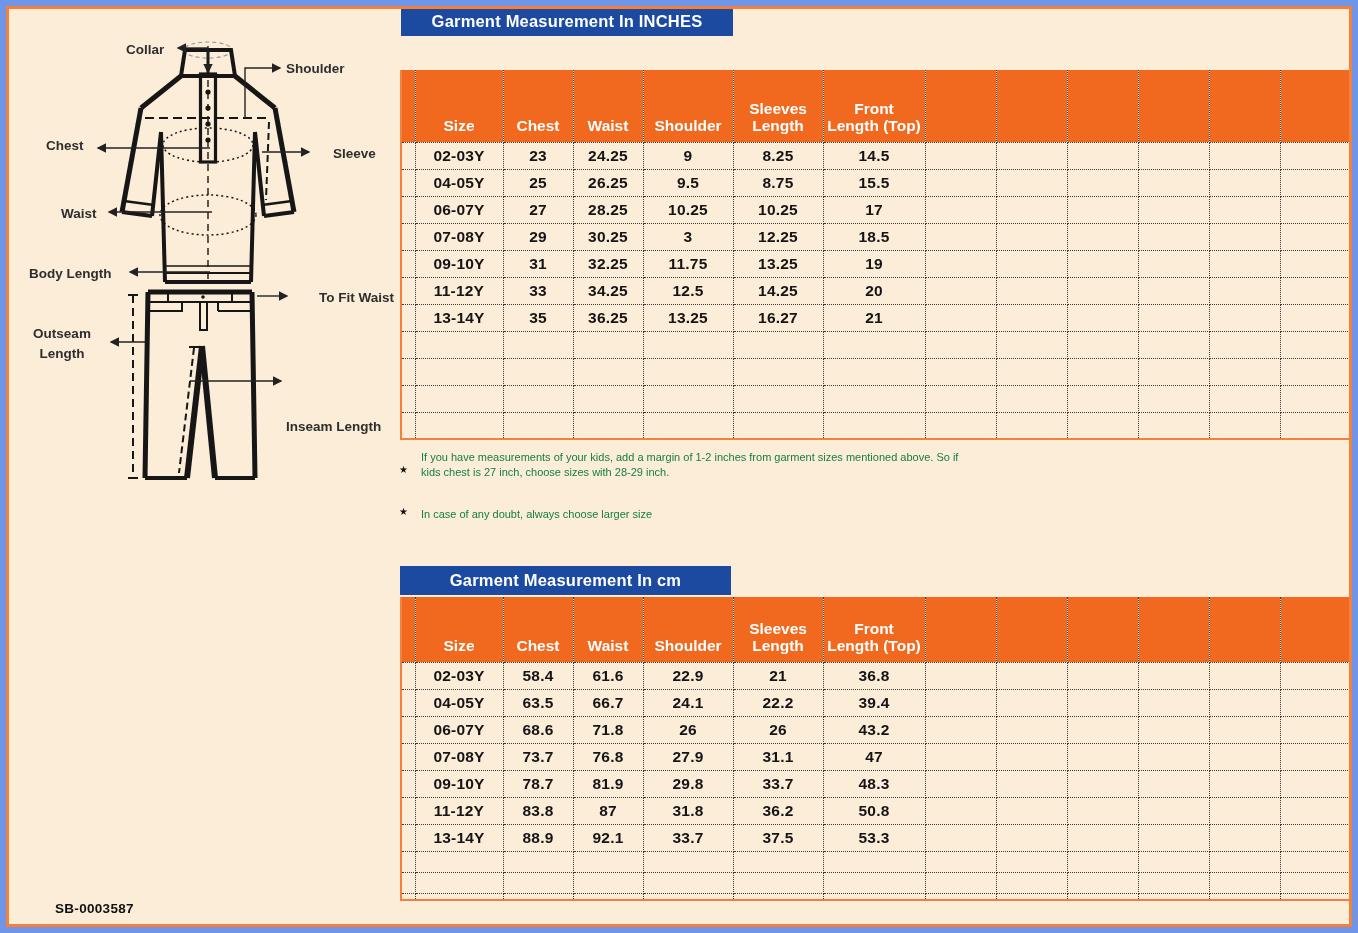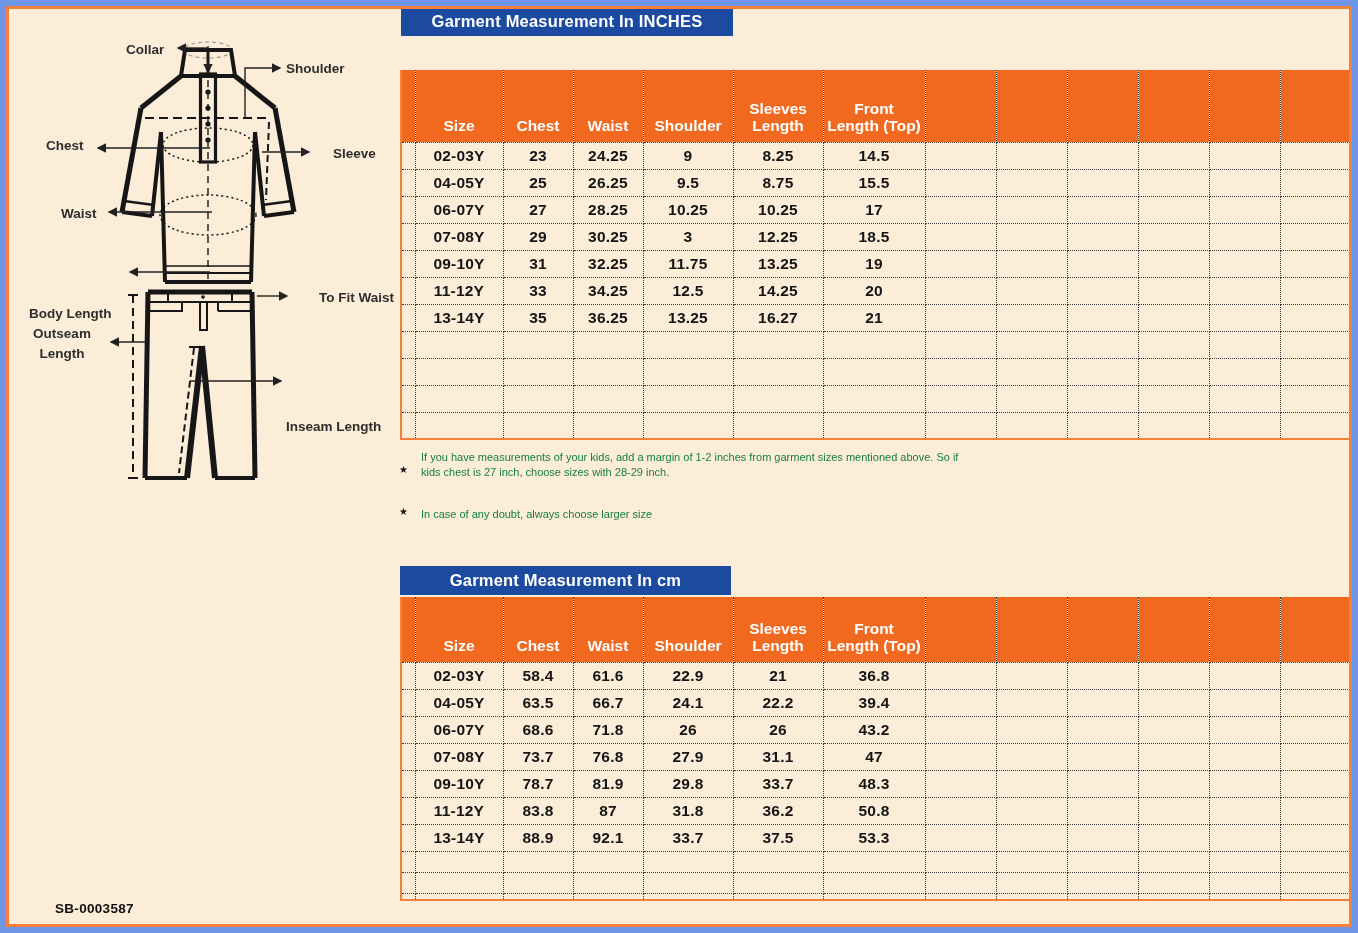--- a/index.html
+++ b/index.html
@@ -59,21 +59,21 @@
   .diagram svg { position: absolute; left: 15px; top: 30px; }
   .dlabel {
     position: absolute; font-size: 13.5px; font-weight: 600;
     color: #2e2e2e; white-space: nowrap; line-height: 1.5;
   }
   .lbl-collar   { left: 126px; top: 40px; }
   .lbl-shoulder { left: 286px; top: 59px; }
   .lbl-chest    { left: 46px;  top: 136px; }
   .lbl-sleeve   { left: 314px; top: 144px; margin-left: 19px; }
   .lbl-waist    { left: 61px;  top: 204px; }
-  .lbl-bodylen  { left: 29px;  top: 264px; margin-top: 40px; }
+  .lbl-bodylen  { left: 29px;  top: 264px; }
   .lbl-fitwaist { left: 291px; top: 288px; margin-left: 28px; }
   .lbl-outseam  { left: 22px;  top: 324px; width: 80px; text-align: center; white-space: normal; }
   .lbl-inseam   { left: 286px; top: 373px; margin-top: 44px; }
 
   .sb-code {
     position: absolute; left: 55px; top: 901px;
     font-size: 13.5px; font-weight: 700; color: #111; letter-spacing: .3px; text-align: center;
   }
 </style>
 </head>

